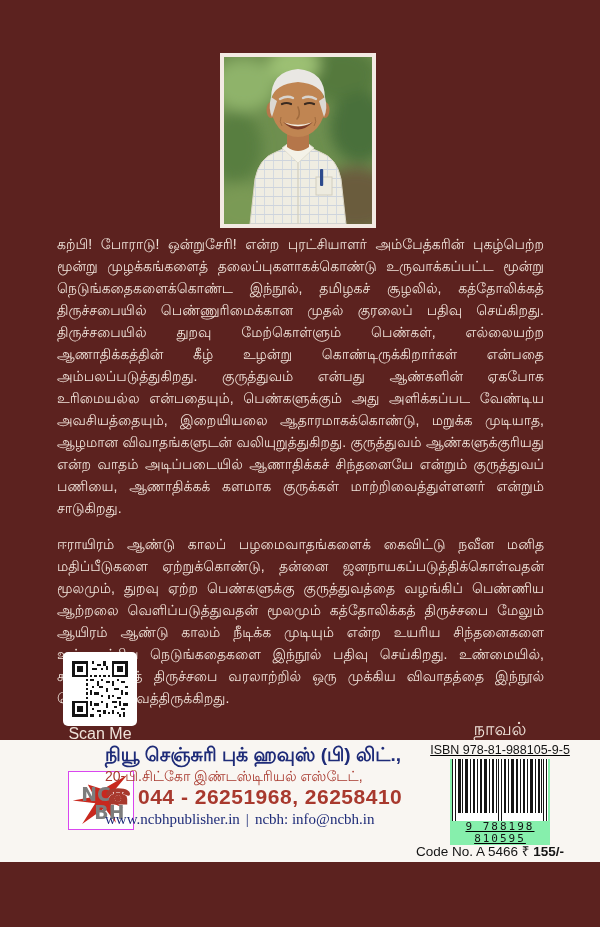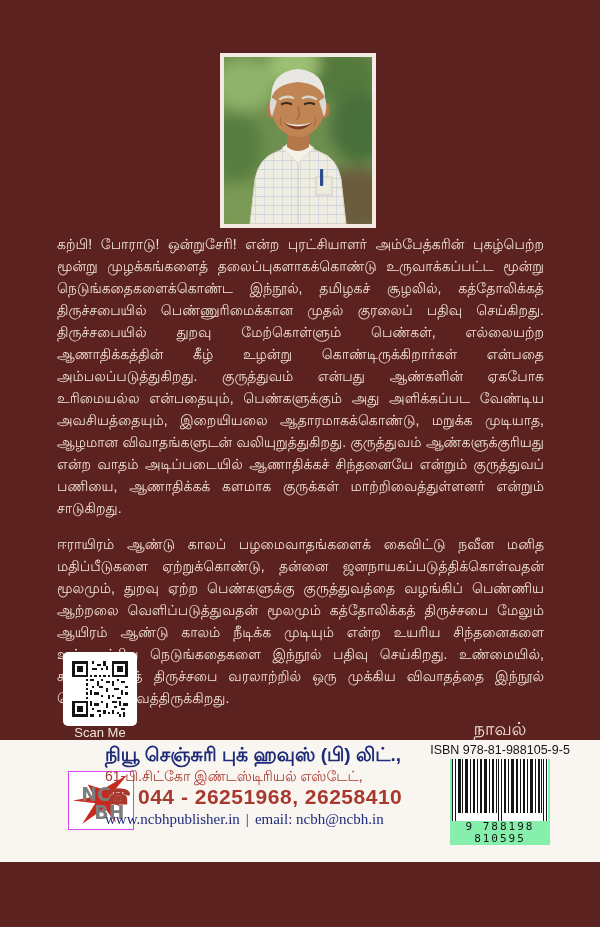--- a/index.html
+++ b/index.html
@@ -31,21 +31,21 @@
 
   
   .qr-box {
     position:absolute; left:63px; top:652px;
     width:74px; height:74px;
     background:#fff; border-radius:5px;
     box-sizing:border-box; padding:5px;
   }
   .qr-label {
     position:absolute; left:55px; top:725px; width:90px;
-    text-align:center; color:#F0E3DA; font-size:13px;
+    text-align:center; color:#F0E3DA; font-size:16px;
   }
 
   .genre {
     position:absolute; left:437px; top:719px; width:126px;
     text-align:center; color:#F0E3DA; font-size:18px;
   }
 
   
   .strip {
     position:absolute; left:0; top:740px;
@@ -65,20 +65,21 @@
   .pub-name  { color:#1E2B78; font-weight:bold; font-size:19px; line-height:22px; }
   .pub-addr  { color:#A8392E; font-size:14px; line-height:20px; }
   .pub-phone { color:#A8392E; font-size:21px; font-weight:bold; line-height:21px; letter-spacing:0.5px; }
   .pub-web   { color:#1E2B78; font-size:15px; line-height:21px;
                font-family:"Liberation Serif", serif; margin-top:2px; }
   .pub-web .divider { padding:0 6px; color:#1E2B78; }
 
   .isbn-col {
     position:absolute; left:430px; top:3px; width:140px;
     text-align:center;
+    text-decoration:underline;
   }
   .isbn-text { color:#141414; font-size:12.5px; line-height:15px; }
   .barcode   { width:100px; margin:1px auto 0 auto; background:#86efac; }
   .barcode svg { display:block; margin:0 auto; }
   .barcode-digits {
     color:#141414; font-size:11px; letter-spacing:2px;
     line-height:12px; margin-top:0;
     font-family:"DejaVu Sans Mono", monospace;
   }
   .price-line {
@@ -241,27 +242,27 @@
   <div class="logo-box">
     <svg width="62" height="55" viewBox="0 0 66 58">
       <polygon points="62,3 36,18 20,13 27,26 4,30 28,33 14,55 38,38 50,54 44,32 58,38 42,27" fill="#C8281E"></polygon>
       <text x="13" y="31" font-family="DejaVu Sans, sans-serif" font-size="20" font-weight="bold" fill="#7D7D7D">NC</text>
       <text x="27" y="50" font-family="DejaVu Sans, sans-serif" font-size="20" font-weight="bold" fill="#7D7D7D">BH</text>
     </svg>
   </div>
 
   <div class="pub-block">
     <div class="pub-name">நியூ செஞ்சுரி புக் ஹவுஸ் (பி) லிட்.,</div>
-    <div class="pub-addr">61-பி.சிட்கோ இண்டஸ்டிரியல் எஸ்டேட்,</div>
+    <div class="pub-addr">20-பி.சிட்கோ இண்டஸ்டிரியல் எஸ்டேட்,</div>
     <div class="pub-phone">
       <span>☎</span>
       <span>044 - 26251968, 26258410</span>
     </div>
     <div class="pub-web">
-      <span>www.ncbhpublisher.in</span><span class="divider">|</span><span>email: ncbh@ncbh.in</span>
+      <span>www.ncbhpublisher.in</span><span class="divider">|</span><span>ncbh: info@ncbh.in</span>
     </div>
   </div>
 
   <div class="isbn-col">
     <div class="isbn-text">ISBN 978-81-988105-9-5</div>
     <div class="barcode">
       <svg width="96" height="62" viewBox="0 0 96 62" preserveAspectRatio="none" shape-rendering="crispEdges">
         <rect width="96" height="62" fill="#fff"></rect>
         <g fill="#141414">
 
@@ -294,14 +295,19 @@
             <rect x="78" y="0" width="3.4" height="54"></rect>
           <rect x="83" y="0" width="1.2" height="54"></rect>
             <rect x="86" y="0" width="2.4" height="54"></rect>
           <rect x="89" y="0" width="1.2" height="54"></rect>
         </g>
       </svg>
       <div class="barcode-digits">9 788198 810595</div>
     </div>
   </div>
 
+  <div class="price-line">
+    <span>Code No. A 5466</span>
+    <span>₹</span>
+    <span class="amount">155/-</span>
+  </div>
 
 </div>
 
 </body></html>

